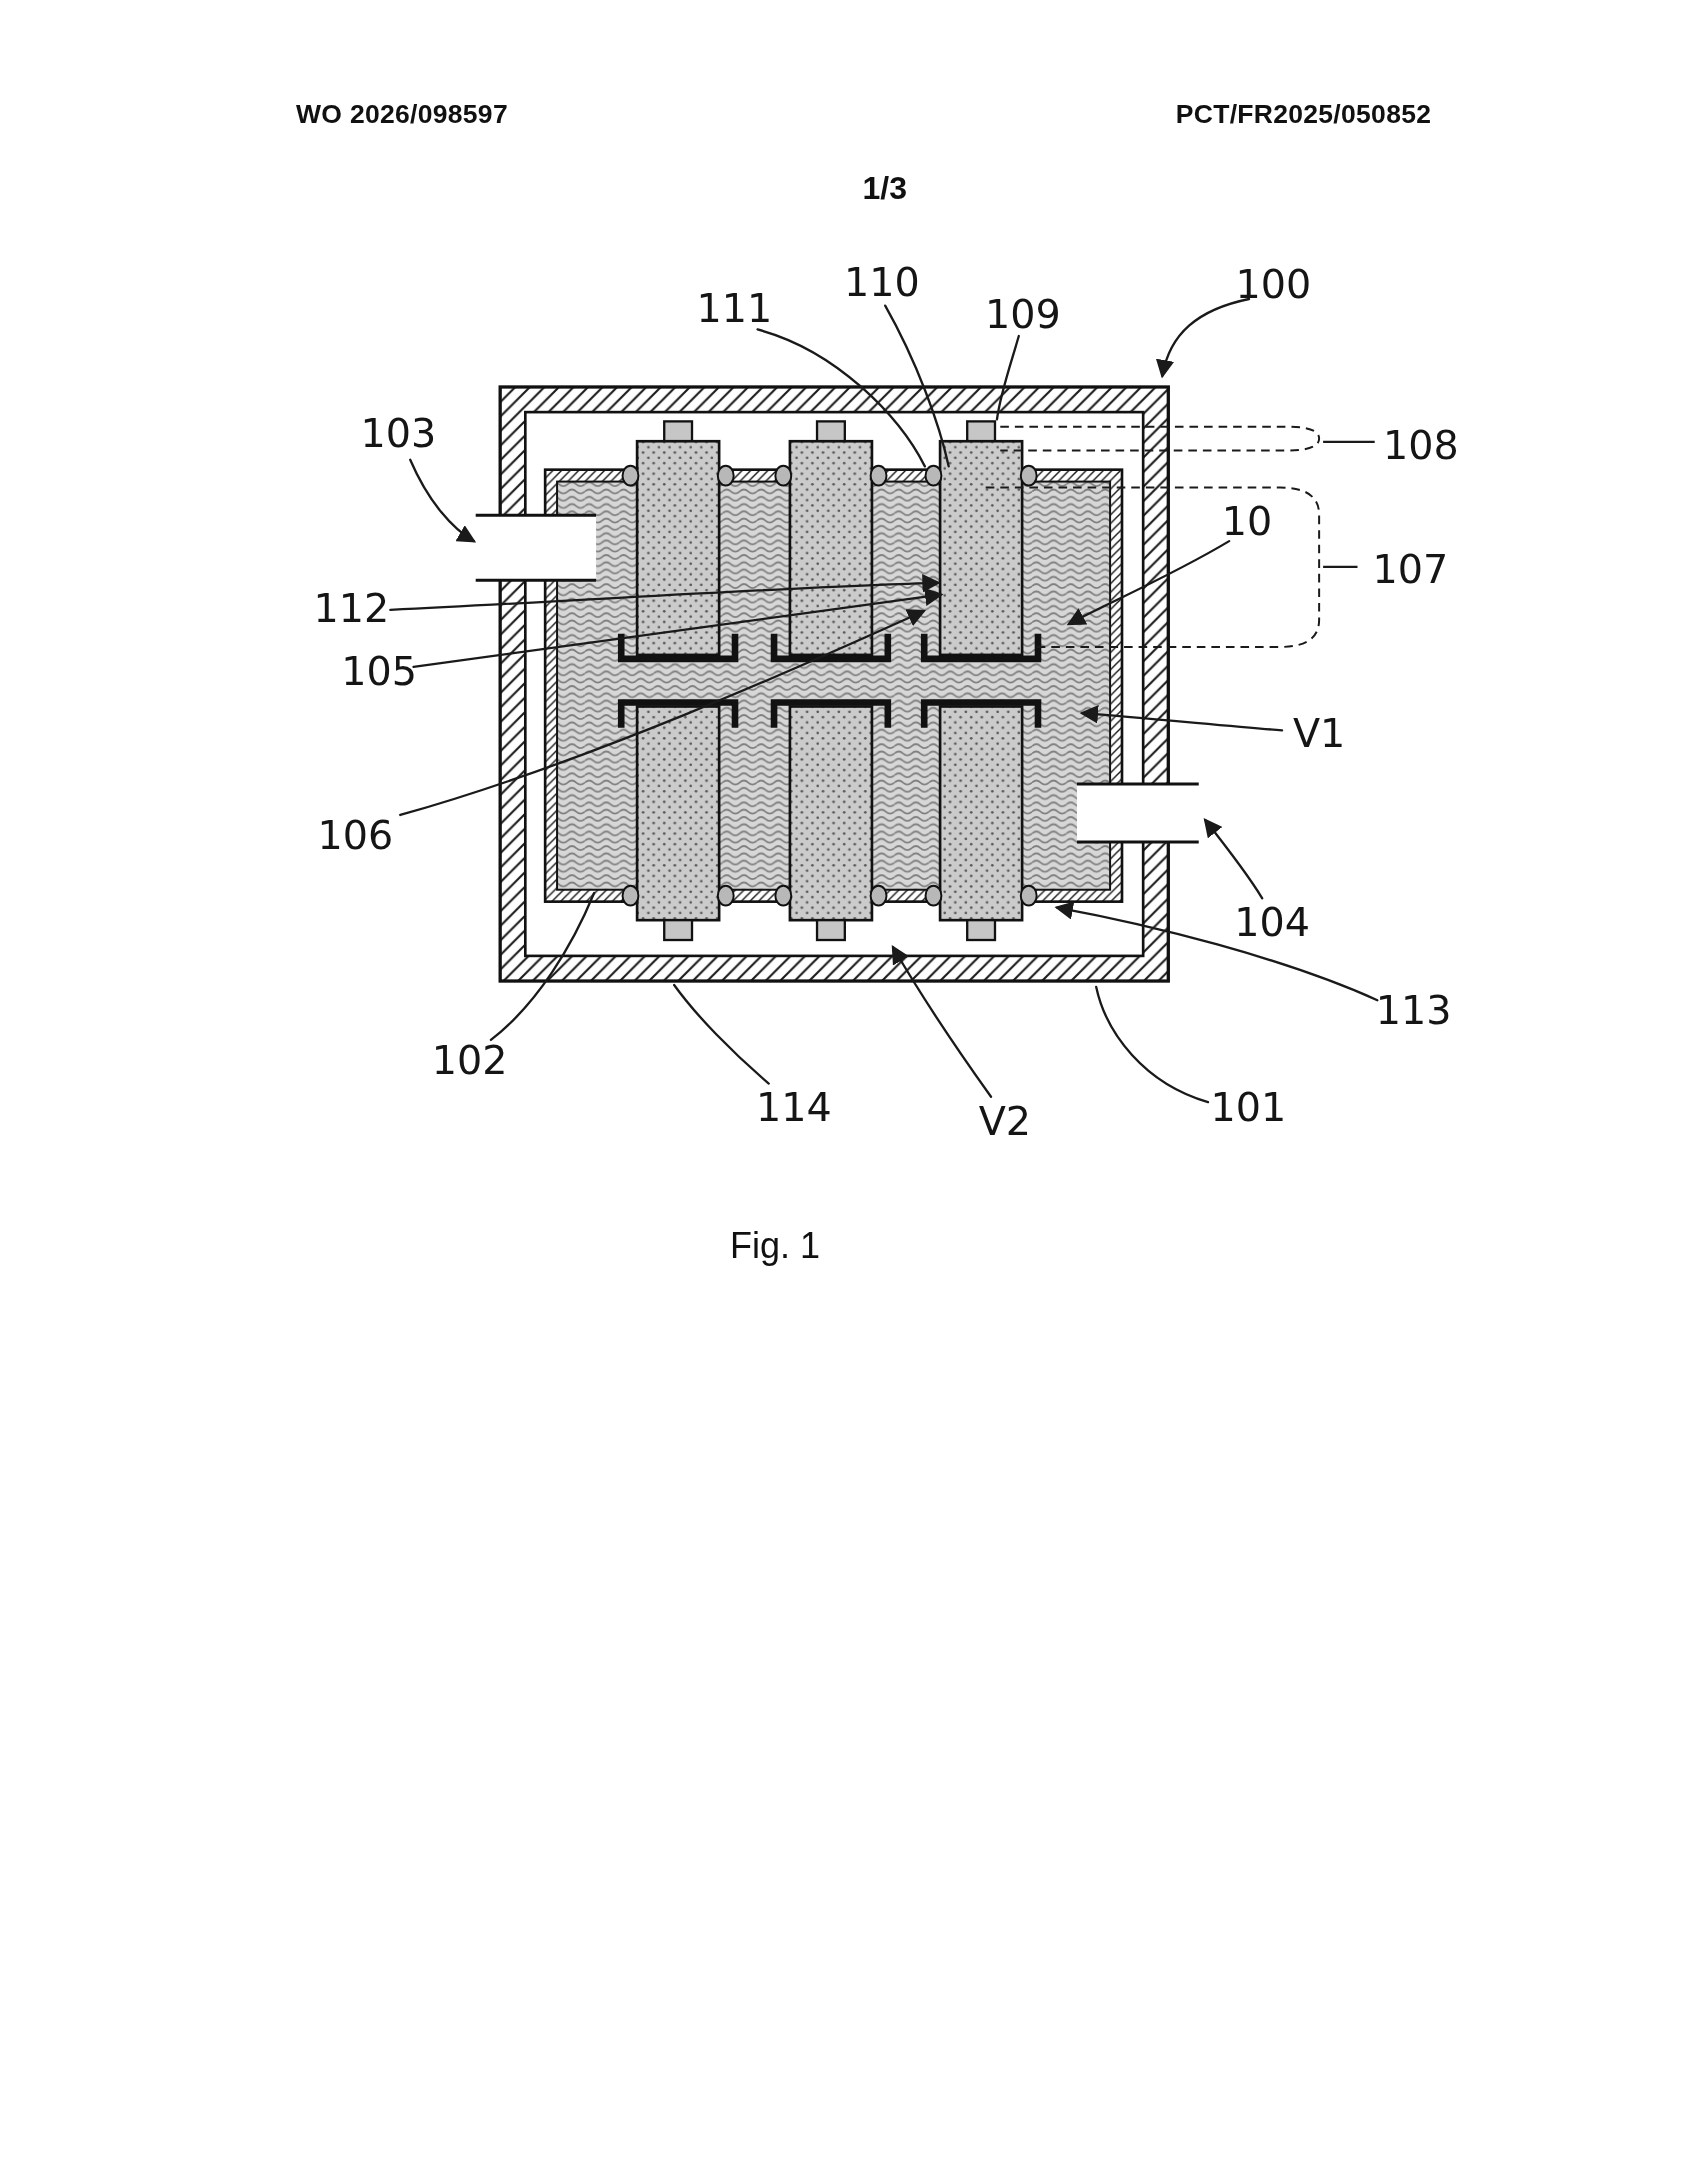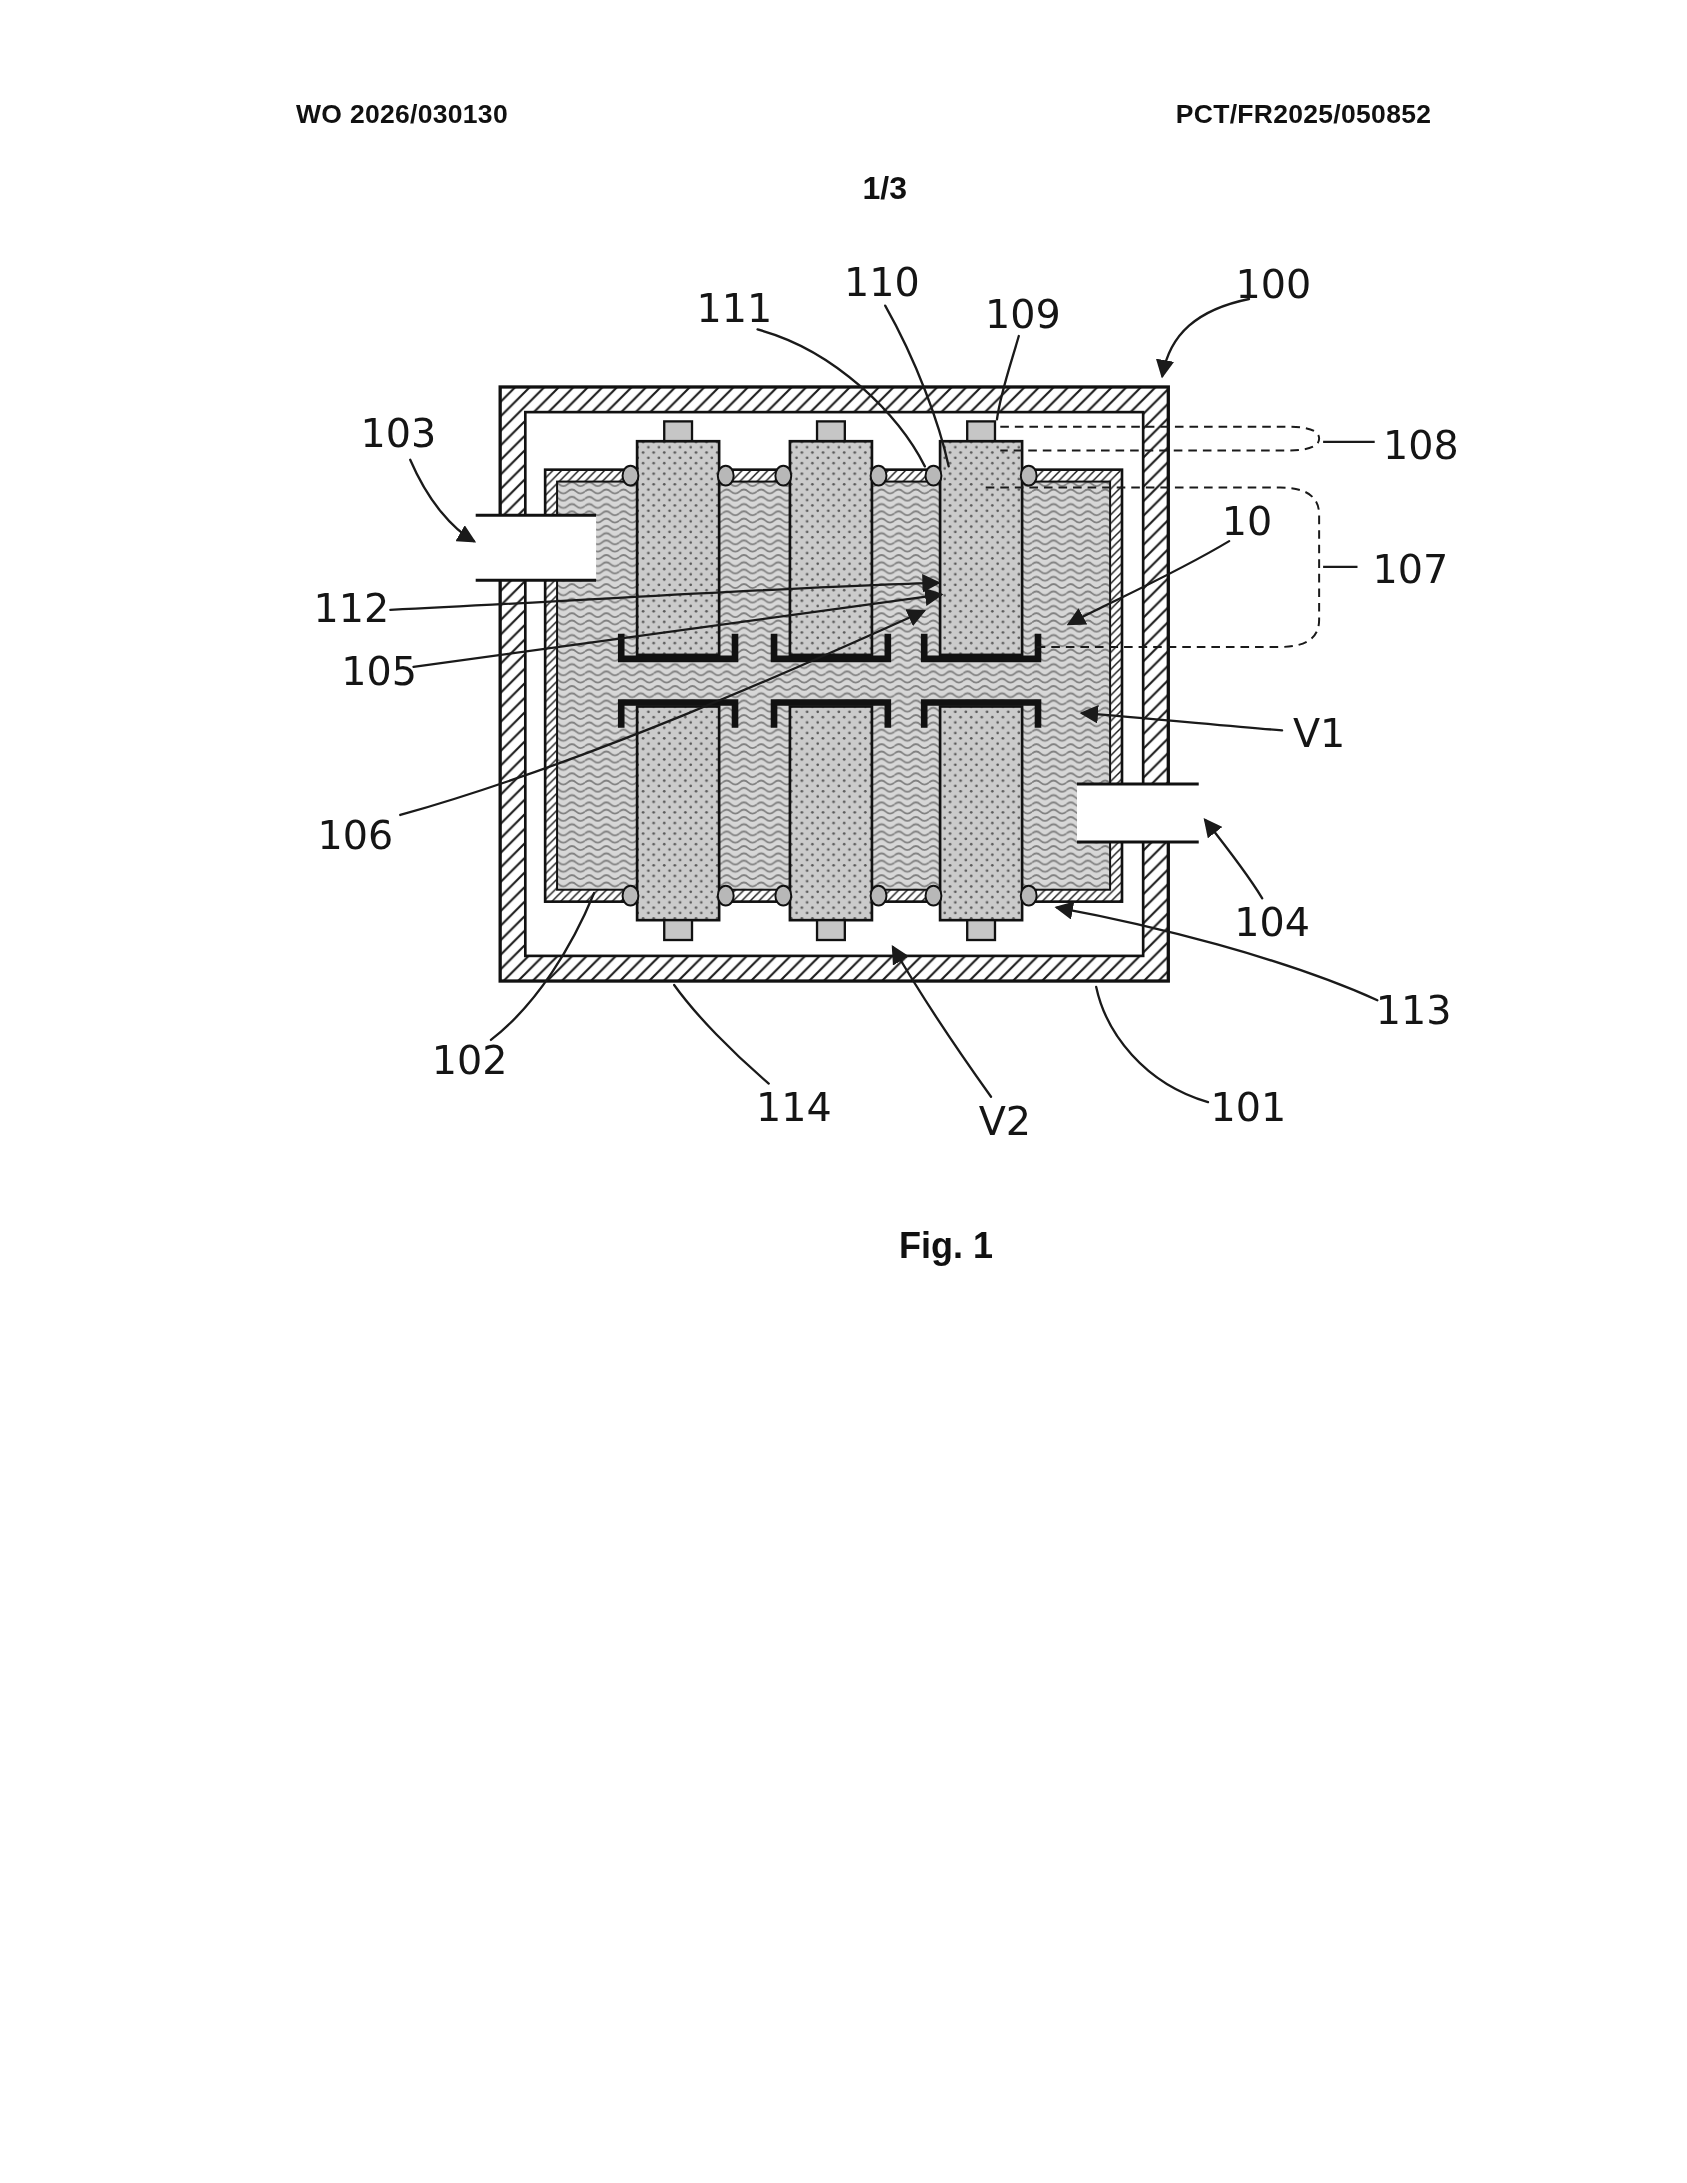--- a/index.html
+++ b/index.html
@@ -23,41 +23,41 @@
   .hdr-left{left:296px;}
   .hdr-right{left:1158px;width:291px;text-align:center;}
   .page-num{
     position:absolute;
     top:170px;left:761px;width:146px;
     text-align:right;
     font-size:32px;font-weight:bold;
   }
   .fig-caption{
     position:absolute;
-    top:1225px;left:795px;width:198px;
-    text-align:right;
-    font-size:36px;font-weight:bold;
+    top:1225px;left:730px;width:198px;
+    text-align:left;
+    font-size:36px;font-weight:normal;
   }
   svg.figure{position:absolute;left:0;top:0;}
   svg text.lbl{
     font-family:"DejaVu Sans","Liberation Sans",sans-serif;
     font-size:60px;
     fill:#151515;
   }
   .leader{stroke:#1a1a1a;stroke-width:3.5;fill:none;stroke-linecap:round;}
   .dashedline{stroke:#1a1a1a;stroke-width:3;fill:none;stroke-dasharray:13 9;}
   .connector{stroke:#1a1a1a;stroke-width:3.5;fill:none;}
   .outline{stroke:#111;fill:none;}
 </style>
 </head>
 <body>
 
 <div class="page">
 
-  <div class="hdr hdr-left">WO 2026/030130</div>
+  <div class="hdr hdr-left">WO 2026/098597</div>
   <div class="hdr hdr-right">PCT/FR2025/050852</div>
   <div class="page-num">1/3</div>
 
   <svg class="figure" width="1687" height="2183" viewBox="0 0 2550 3300" xmlns="http://www.w3.org/2000/svg">
     <defs>
       <pattern id="hatch" patternUnits="userSpaceOnUse" width="22" height="22">
         <rect width="22" height="22" fill="#ffffff"></rect>
         <path d="M-6,6 L6,-6 M0,22 L22,0 M16,28 L28,16" stroke="#1a1a1a" stroke-width="3.2"></path>
       </pattern>
       <pattern id="hatch2" patternUnits="userSpaceOnUse" width="13" height="13">

